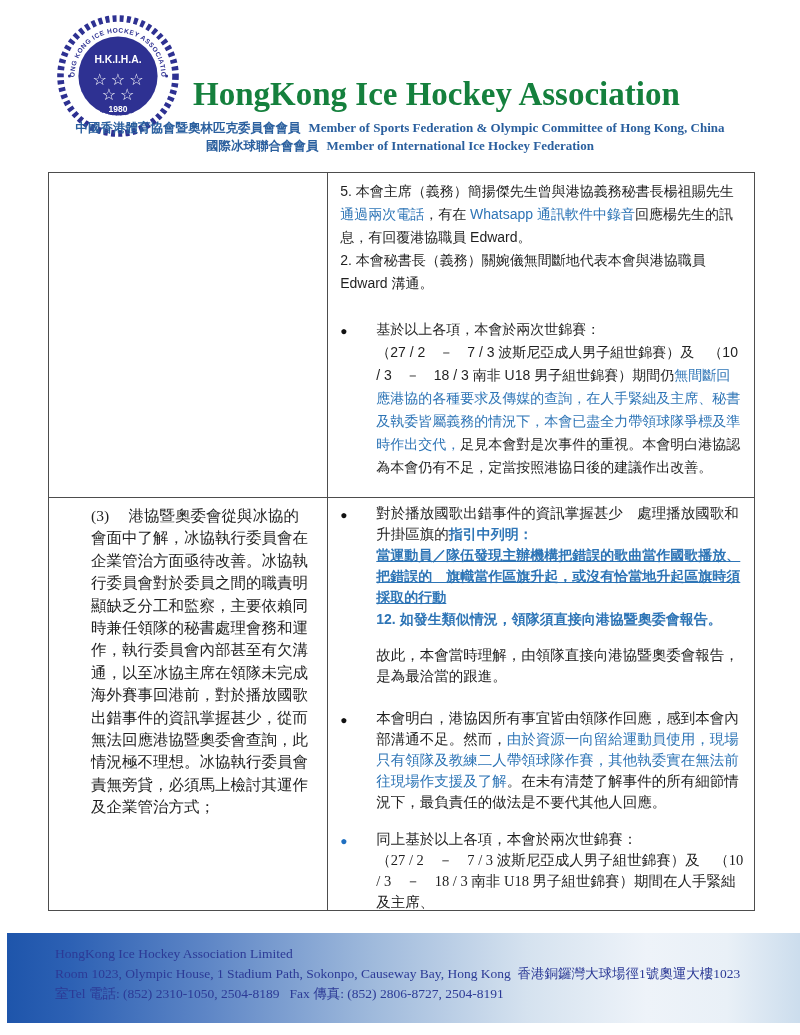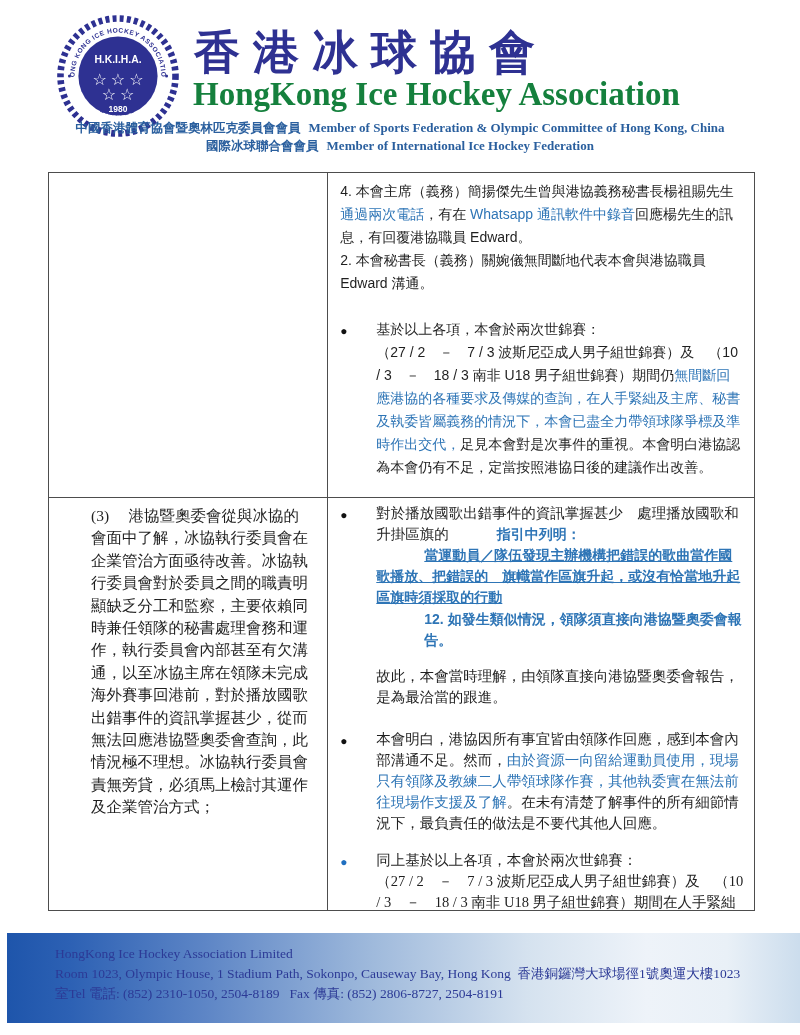--- a/index.html
+++ b/index.html
@@ -34,21 +34,21 @@
   .r1 .item{font-family:"Liberation Sans",sans-serif;}
   .bullet-row{display:flex;margin-top:23px;}
   .bullet-dot{width:36px;flex:0 0 36px;font-size:12px;padding-top:2px;color:#111;}
   .bullet-dot.blue-dot{color:#1f6fc0;}
   .bullet-body{flex:1;}
   .r1 .bullet-body{font-family:"Liberation Sans",sans-serif;font-size:14px;line-height:23px;}
 
   .r2 .cell.left{padding:7px 16px 0 42px;font-size:15.5px;line-height:22.4px;}
   .r2 .cell.right{padding:5px 10px 0 12px;font-size:14.5px;line-height:21px;}
   .r2 .bullet-body{font-size:14.5px;line-height:21px;}
-  .r2 .bluebold{font-size:14px;padding-left:48px;}
+  .r2 .bluebold{font-size:14px;}
   .line12{margin-top:1px;}
   .plain-para{margin:15px 0 0 36px;}
   .mt16{margin-top:16px;}
   .mt21{margin-top:21px;}
 
   
   .page-footer{position:absolute;left:0;top:933px;width:800px;height:90px;
     background:linear-gradient(90deg,#1e55ab 0%,#2d61b4 8%,#5e86c6 25%,#9db8db 45%,
                #d5e2ef 65%,#eef3f9 80%,#e9f0f7 90%,#c9dbec 100%);margin-left:7px;}
   .page-footer .ftext{padding:11px 0 0 48px;color:#2c3a96;font-size:13.5px;line-height:20px;}
@@ -81,36 +81,35 @@
         <circle cx="18.5" cy="70" r="1.6" fill="#2e3192"></circle>
         <circle cx="121.5" cy="70" r="1.6" fill="#2e3192"></circle>
         <circle cx="70" cy="70" r="42" fill="#2e3192"></circle>
         <text x="70" y="56" text-anchor="middle" font-size="11" font-weight="bold" fill="#ffffff" font-family="Liberation Sans, sans-serif">H.K.I.H.A.</text>
         <text x="70" y="80" text-anchor="middle" font-size="17" fill="#ffffff">☆ ☆ ☆</text>
         <text x="70" y="96" text-anchor="middle" font-size="17" fill="#ffffff">☆ ☆</text>
         <text x="70" y="108" text-anchor="middle" font-size="9" font-weight="bold" fill="#ffffff" font-family="Liberation Sans, sans-serif">1980</text>
       </svg>
     </div>
 
-    <div class="title-zh">香港冰球協會</div>
     <div class="title-en">HongKong Ice Hockey Association</div>
 
     <div class="memberships">
       <div class="membership-line"><span class="m-zh">中國香港體育協會暨奧林匹克委員會會員</span><span class="m-en">Member of Sports Federation &amp; Olympic Committee of Hong Kong, China</span></div>
       <div class="membership-line"><span class="m-zh">國際冰球聯合會會員</span><span class="m-en">Member of International Ice Hockey Federation</span></div>
     </div>
   </div>
 
   <div class="lettertable">
 
     <div class="t-row r1">
       <div class="cell left"></div>
       <div class="cell right">
 
-        <div class="item"><span>4. 本會主席（義務）簡揚傑先生曾與港協義務秘書長楊祖賜先生</span><span class="blue">通過兩次電話</span><span>，有在 </span><span class="blue">Whatsapp 通訊軟件中錄音</span><span>回應楊先生的訊息，有回覆港協職員 Edward。</span></div>
+        <div class="item"><span>5. 本會主席（義務）簡揚傑先生曾與港協義務秘書長楊祖賜先生</span><span class="blue">通過兩次電話</span><span>，有在 </span><span class="blue">Whatsapp 通訊軟件中錄音</span><span>回應楊先生的訊息，有回覆港協職員 Edward。</span></div>
 
         <div class="item">2. 本會秘書長（義務）關婉儀無間斷地代表本會與港協職員 Edward 溝通。</div>
 
 
         <div class="bullet-row">
           <div class="bullet-dot">●</div>
           <div class="bullet-body"><span>基於以上各項，本會於兩次世錦賽：</span><br><span>（27 / 2　－　7 / 3 波斯尼亞成人男子組世錦賽）及　（10 / 3　－　18 / 3 南非 U18 男子組世錦賽）期間仍</span><span class="blue">無間斷回應港協的各種要求及傳媒的查詢，在人手緊絀及主席、秘書及執委皆屬義務的情況下，本會已盡全力帶領球隊爭標及準時作出交代，</span><span>足見本會對是次事件的重視。本會明白港協認為本會仍有不足，定當按照港協日後的建議作出改善。</span></div>
         </div>
       </div>
     </div>

